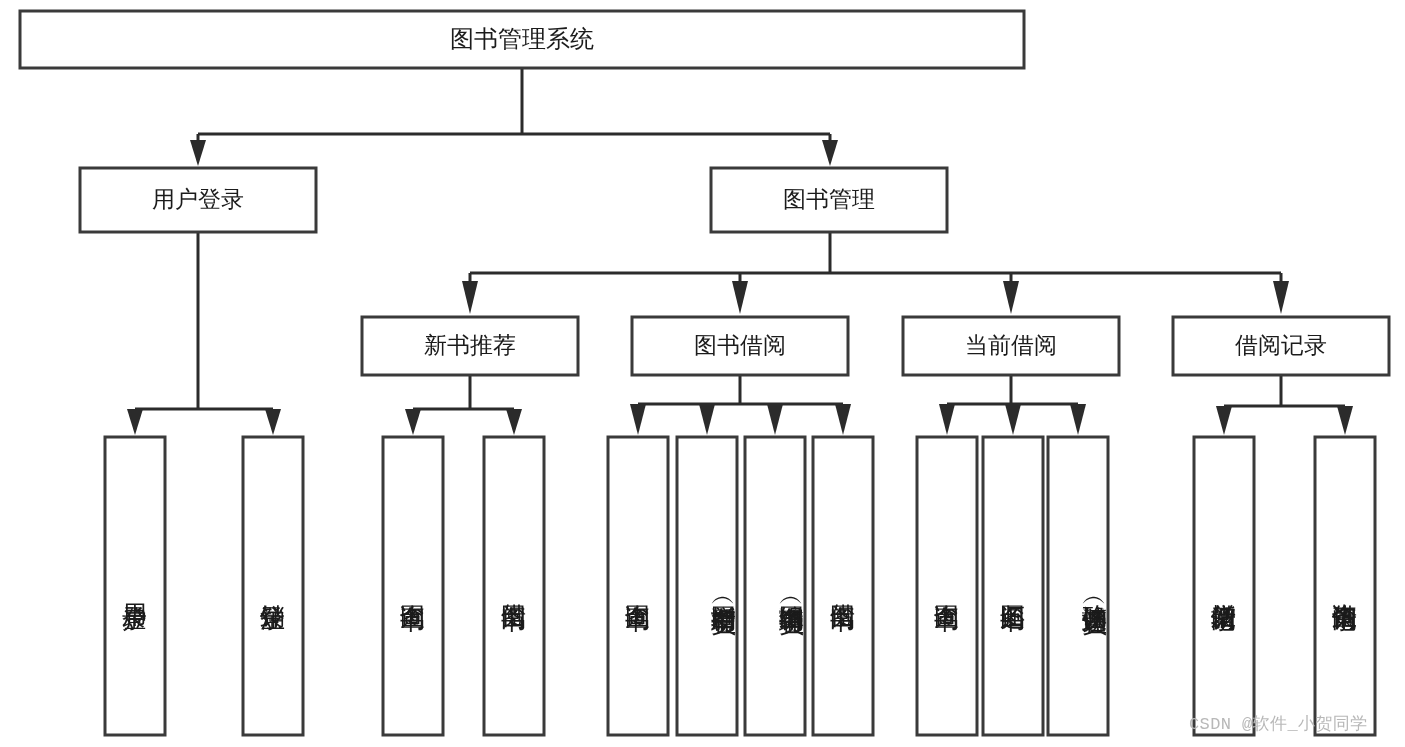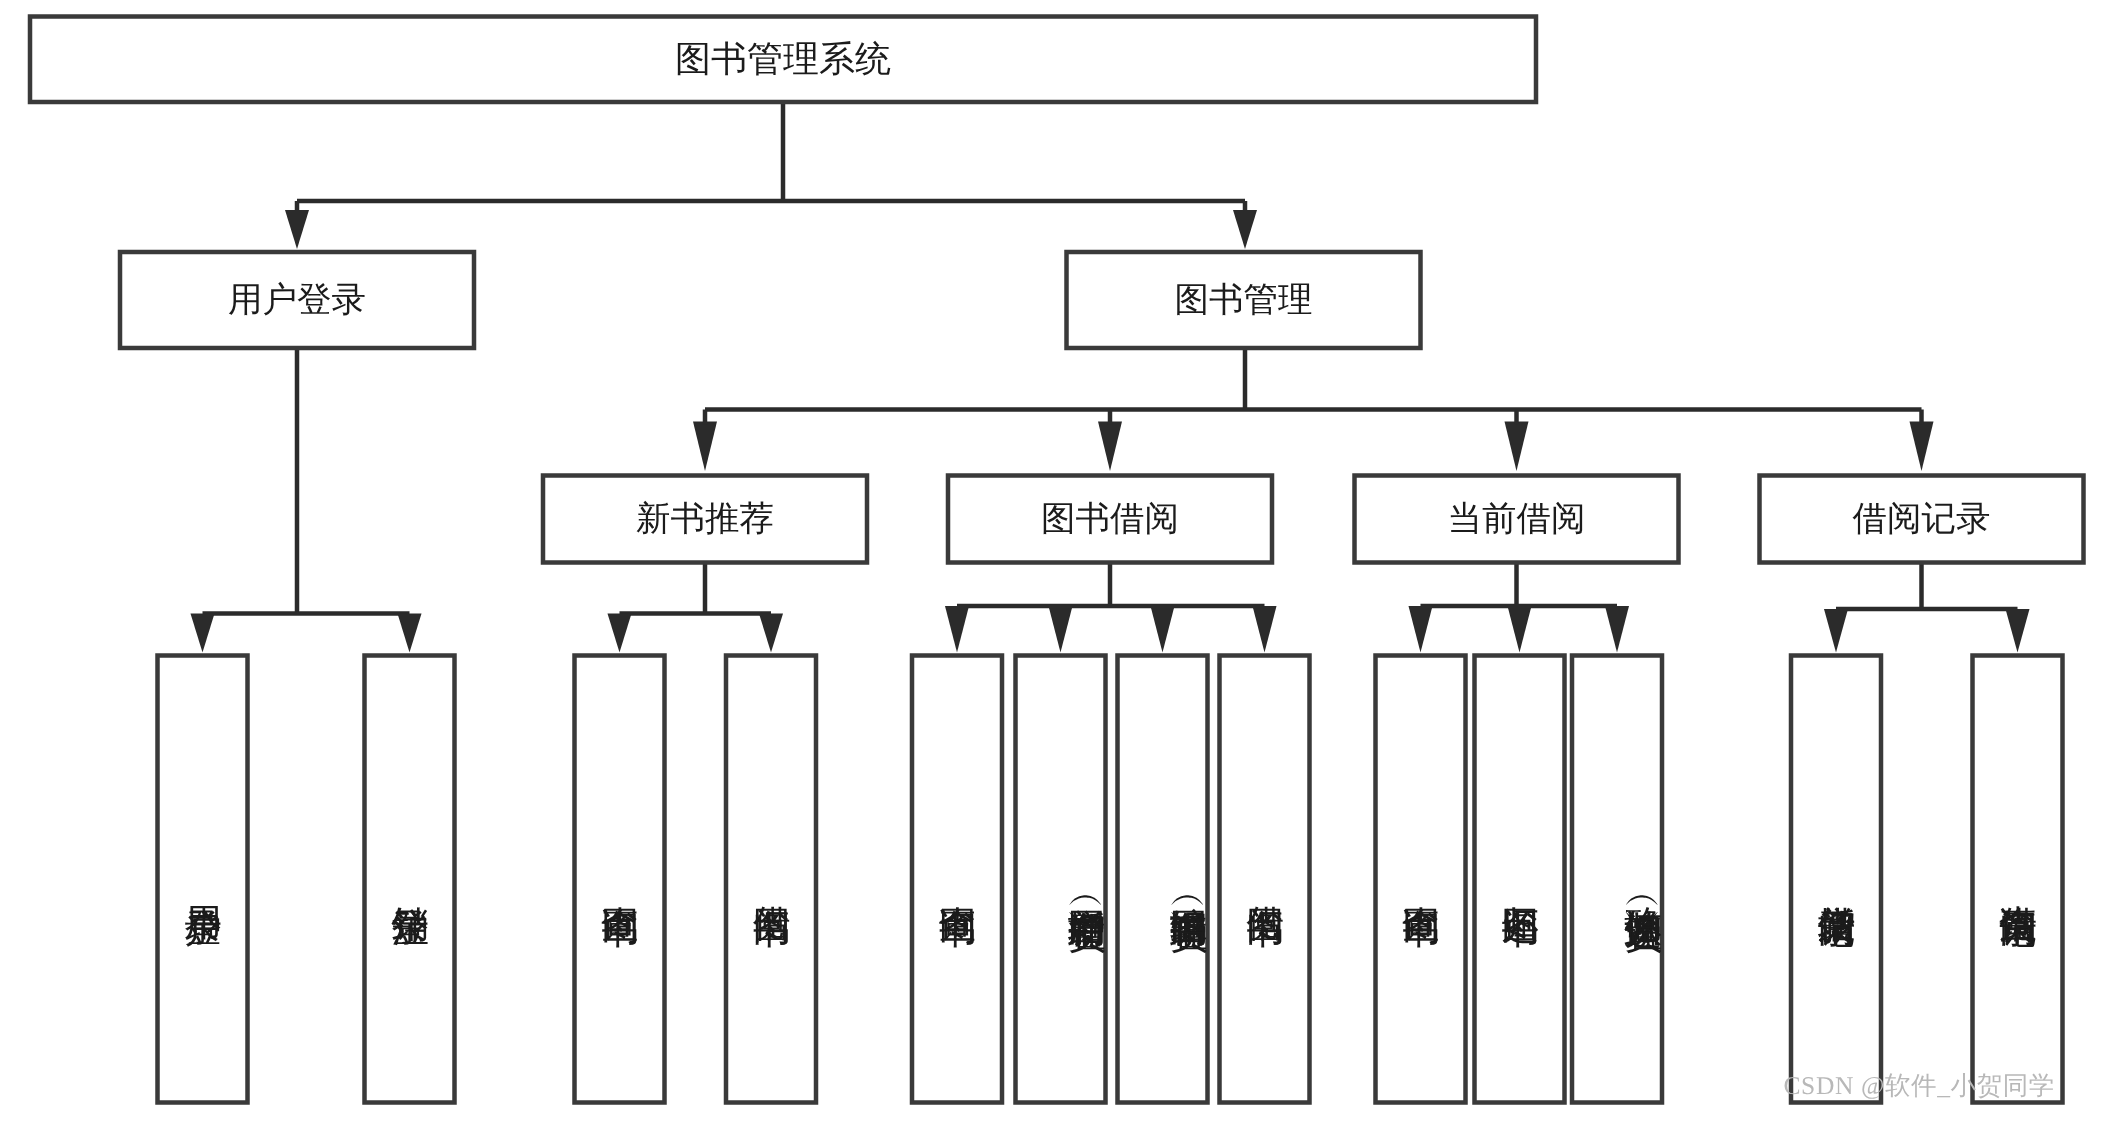--- a/index.html
+++ b/index.html
@@ -61,21 +61,21 @@
     color: #1b1b1b;
     letter-spacing: 1px;
     text-align: center;
     white-space: nowrap;
     user-select: none;
   }
   .watermark {
     position: absolute;
     left: 1189px;
     top: 712px;
-    font-family: Liberation Serif, serif;
+    font-family: Liberation Mono, monospace;
     font-size: 17px;
     color: #b8b8b8;
     white-space: nowrap;
     letter-spacing: 0.4px;
   }
 </style>
 </head>
 <body>
 
 <div id="diagram-root">

